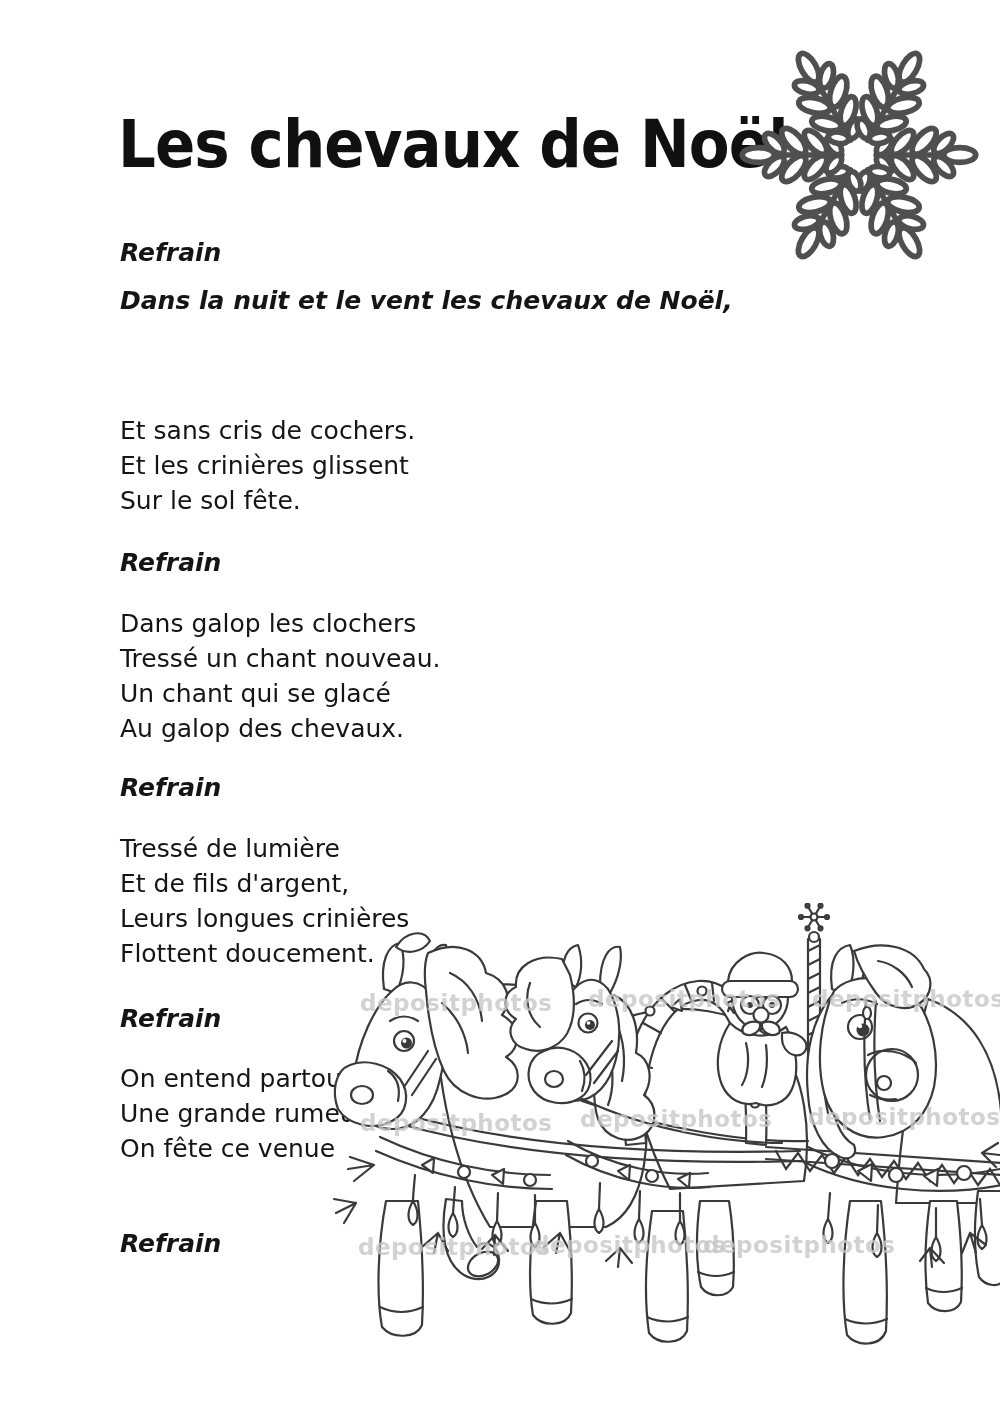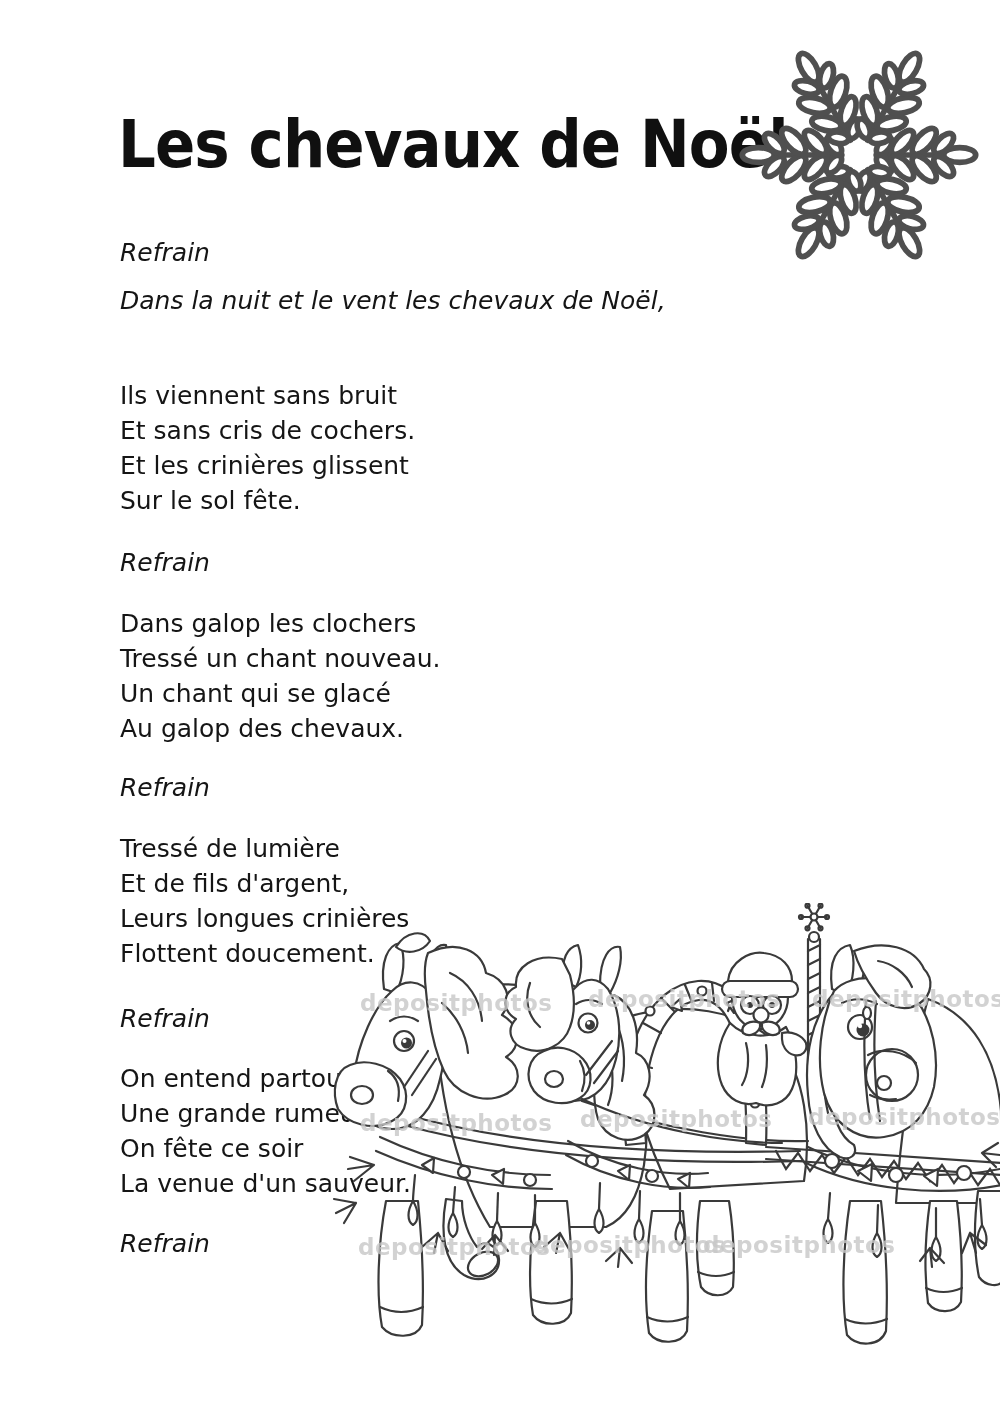--- a/index.html
+++ b/index.html
@@ -14,21 +14,21 @@
   .title{
     position:absolute;left:118px;top:106px;margin:0;
     font-size:66px;font-weight:800;letter-spacing:-1px;
     transform:scaleX(.9);transform-origin:left top;
     white-space:nowrap;color:#101010;
   }
   .line{
     position:absolute;left:120px;margin:0;
     font-size:25px;line-height:1;white-space:nowrap;
   }
-  .refrain,.chorus{font-style:italic;font-weight:normal;text-align:right;}
+  .refrain,.chorus{font-style:italic;font-weight:bold;text-align:right;}
   .snowflake-wrap{position:absolute;left:733px;top:36px;}
   .illus-wrap{position:absolute;left:330px;top:903px;}
   .ink{stroke:#3a3a3a;stroke-width:2.2;fill:#ffffff;stroke-linecap:round;stroke-linejoin:round;}
   .ink-line{stroke:#3a3a3a;stroke-width:2.2;fill:none;stroke-linecap:round;}
   .ink-fill{fill:#3a3a3a;stroke:none;}
   .wm{
     font-family:"DejaVu Sans",sans-serif;font-weight:bold;
     font-size:23px;fill:#c7c7c7;opacity:.8;letter-spacing:.5px;
   }
 </style>
@@ -60,43 +60,41 @@
         <use href="#sf-arm" transform="rotate(240)"></use>
         <use href="#sf-arm" transform="rotate(300)"></use>
       </g>
     </svg>
   </div>
 
   <p class="line refrain" style="top:550px">Refrain</p>
   <p class="line refrain" style="top:240px">Refrain</p>
   <p class="line chorus" style="top:288px">Dans la nuit et le vent les chevaux de Noël,</p>
 
-  <p class="line" style="top:383px">Ils viennent sans bruit</p>
   <p class="line" style="top:418px">Et sans cris de cochers.</p>
   <p class="line" style="top:453px">Et les crinières glissent</p>
   <p class="line" style="top:488px">Sur le sol fête.</p>
 
   <p class="line" style="top:611px">Dans galop les clochers</p>
   <p class="line" style="top:646px">Tressé un chant nouveau.</p>
   <p class="line" style="top:681px">Un chant qui se glacé</p>
   <p class="line" style="top:716px">Au galop des chevaux.</p>
 
   <p class="line refrain" style="top:775px">Refrain</p>
 
   <p class="line" style="top:836px">Tressé de lumière</p>
   <p class="line" style="top:871px">Et de fils d'argent,</p>
   <p class="line" style="top:906px">Leurs longues crinières</p>
   <p class="line" style="top:941px">Flottent doucement.</p>
 
   <p class="line refrain" style="top:1006px">Refrain</p>
 
   <p class="line" style="top:1066px">On entend partout</p>
   <p class="line" style="top:1101px">Une grande rumeur.</p>
-  <p class="line" style="top:1136px">On fête ce soir</p>
-  <p class="line" style="top:1171px">La venue d'un sauveur.</p>
+  <p class="line" style="top:1136px">On fête ce venue</p>
 
   <p class="line refrain" style="top:1231px">Refrain</p>
 
   <div class="illus-wrap">
     <svg width="672" height="460" viewBox="0 0 672 460" aria-hidden="true">
 
       <g>
         <path class="ink" d="M104,96 C170,68 240,82 284,124 C312,152 322,210 314,262 C308,296 294,316 276,324 L160,324 C128,272 108,200 104,96 Z"></path>
         <path class="ink" d="M292,116 C348,96 414,106 450,144 C474,172 482,228 474,278 L340,286 C316,240 300,180 292,116 Z"></path>
         <path class="ink" d="M598,96 C642,112 666,152 671,208 L672,300 L566,300 C570,240 580,160 598,96 Z"></path>

